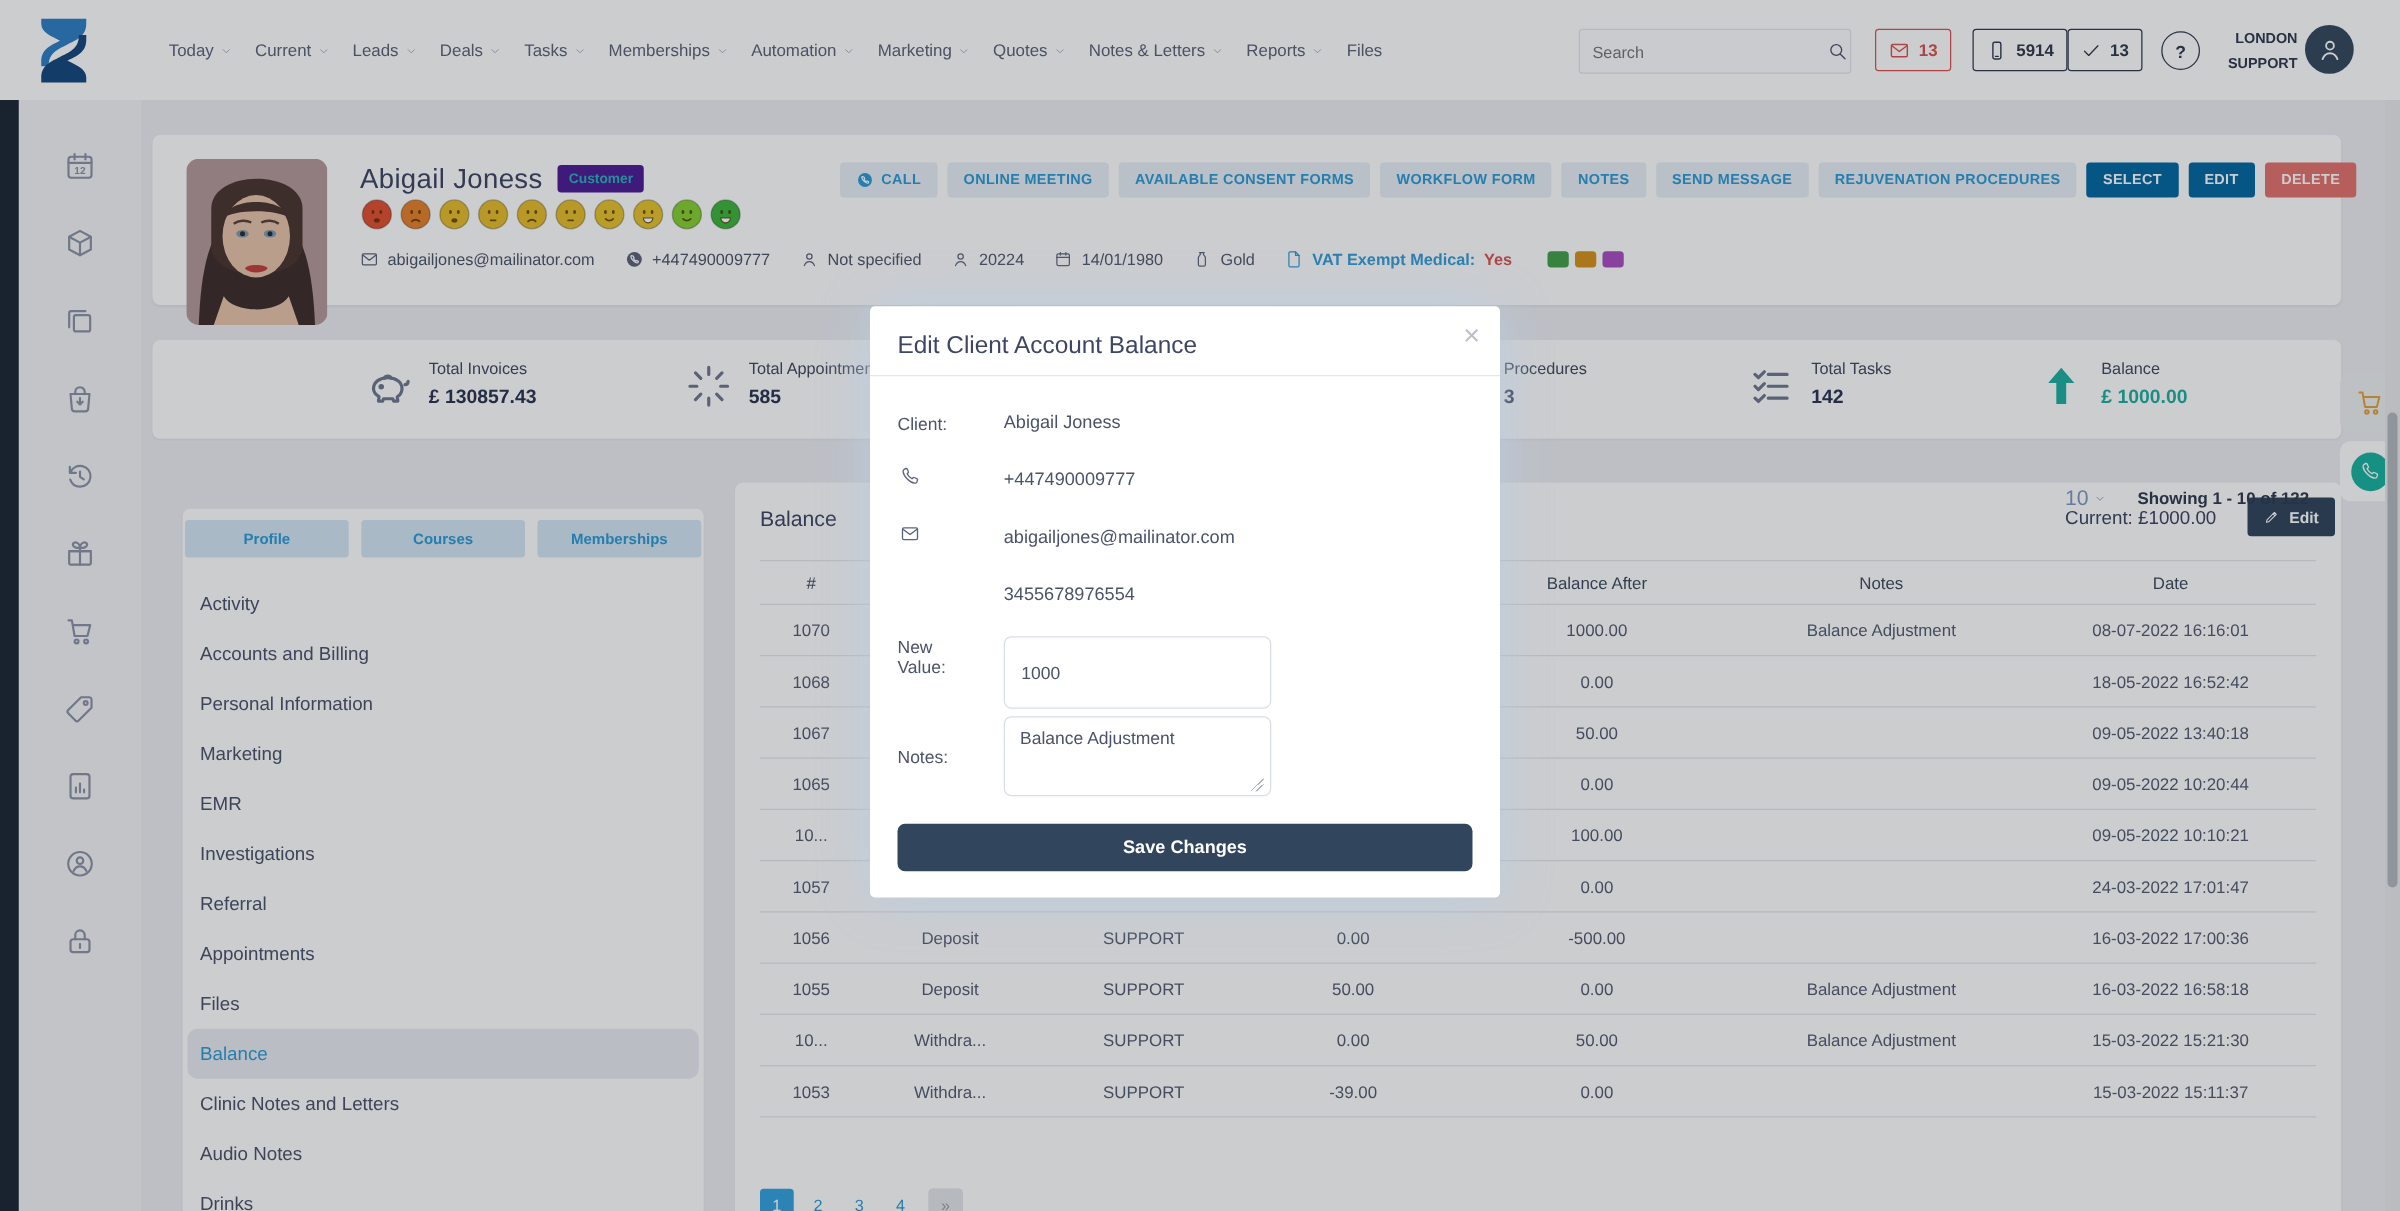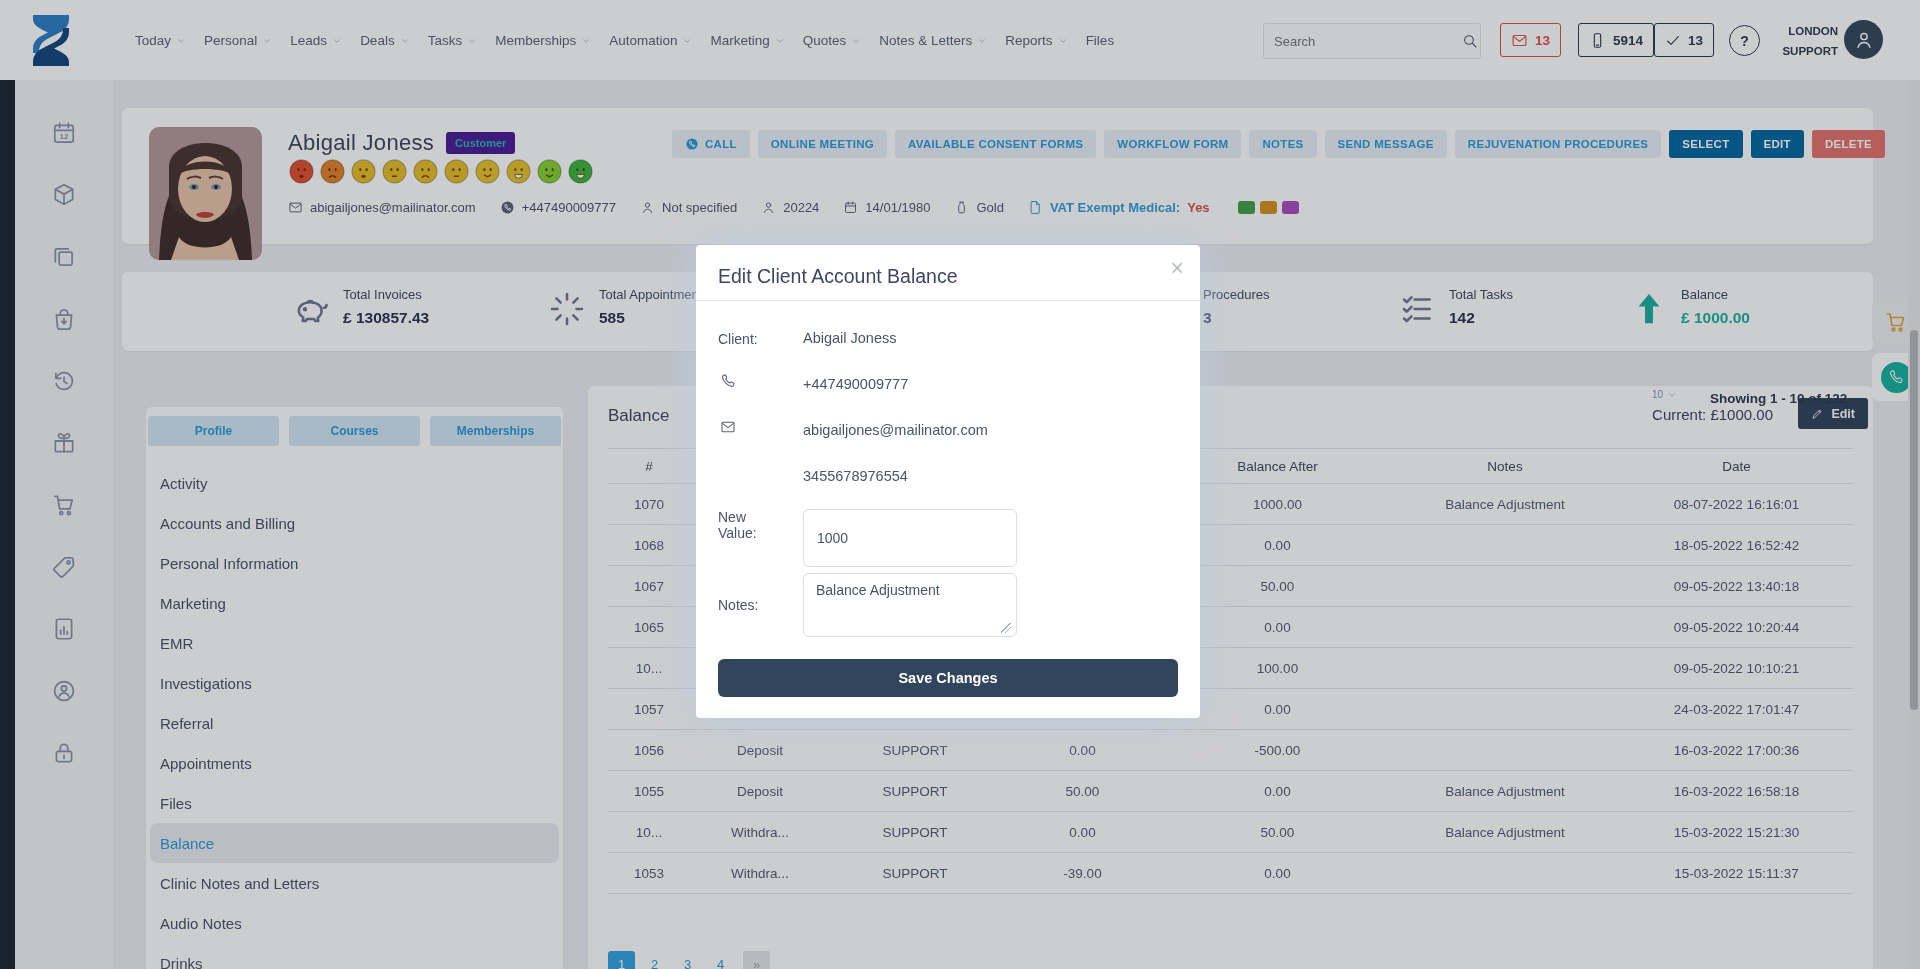--- a/index.html
+++ b/index.html
@@ -68,21 +68,21 @@
   .btable{margin:0 20px;}
   .trow{display:grid;grid-template-columns:82px 140px 170px 165px 225px 230px 1fr;align-items:center;border-bottom:1px solid #e3e6ea;}
   .trow.head{border-top:1px solid #e3e6ea;height:34px;}
   .trow.body{height:40px;cursor:pointer;}
   .tcell{text-align:center;font-size:13.5px;color:#535d72;overflow:hidden;white-space:nowrap;}
   .trow.head .tcell{color:#3f4a5f;}
   .pagination{position:absolute;left:20px;top:565px;width:1245px;display:flex;align-items:center;}
   .pg{min-width:27px;height:27px;border:0;border-radius:3px;margin-right:6px;font-size:13px;display:flex;align-items:center;justify-content:center;cursor:pointer;font-family:inherit;background:transparent;color:#2d9bd5;}
   .pg.nav{background:#e4e7eb;color:#9aa3b0;}
   .pg.active{background:#35a3e0;color:#fff;}
-  .pg-size{position:absolute;left:1064px;top:3px;display:flex;align-items:center;gap:4px;color:#7f99c0;font-size:10px;cursor:pointer;}
+  .pg-size{position:absolute;left:1064px;top:3px;display:flex;align-items:center;gap:4px;color:#7f99c0;font-size:17px;cursor:pointer;}
   .pg-summary{position:absolute;left:1122px;top:5px;font-size:13.5px;font-weight:bold;color:#2f3b4e;}
   
   .float-cart{position:absolute;left:1872px;top:299px;width:48px;height:46px;background:#eef0f2;border-radius:8px 0 0 8px;display:flex;align-items:center;justify-content:center;color:#e3a23c;cursor:pointer;z-index:3;}
   .float-wa{position:absolute;left:1872px;top:353px;width:48px;height:48px;background:#fff;border-radius:8px 0 0 8px;display:flex;align-items:center;justify-content:center;cursor:pointer;z-index:3;}
   .wa-circle{width:31px;height:31px;border-radius:50%;background:#17b29e;display:flex;align-items:center;justify-content:center;color:#fff;}
   .scrollbar{position:absolute;left:1908px;top:80px;width:12px;height:889px;background:#e8eaec;z-index:6;}
   .scroll-thumb{position:absolute;left:2px;top:250px;width:8px;height:380px;background:#b3b8bf;border-radius:5px;cursor:pointer;}
   
   .overlay{position:absolute;inset:0;background:rgba(15,20,30,.21);z-index:10;}
   .modal{position:absolute;left:696px;top:245px;width:504px;height:473px;background:#fff;border-radius:4px;z-index:11;box-shadow:0 0 45px rgba(185,205,225,.95);box-sizing:border-box;}
@@ -115,21 +115,21 @@
     <nav class="nav" id="nav">
         <div class="nav-item">
           <span>Today</span>
           <span class="chev">
             <svg viewBox="0 0 24 24" width="10" height="10" fill="none" stroke="currentColor" stroke-width="1.6" stroke-linecap="round" stroke-linejoin="round">
               <path d="M6 9l6 6 6-6"></path>
             </svg>
           </span>
         </div>
         <div class="nav-item">
-          <span>Personal</span>
+          <span>Current</span>
           <span class="chev">
             <svg viewBox="0 0 24 24" width="10" height="10" fill="none" stroke="currentColor" stroke-width="1.6" stroke-linecap="round" stroke-linejoin="round">
               <path d="M6 9l6 6 6-6"></path>
             </svg>
           </span>
         </div>
         <div class="nav-item">
           <span>Leads</span>
           <span class="chev">
             <svg viewBox="0 0 24 24" width="10" height="10" fill="none" stroke="currentColor" stroke-width="1.6" stroke-linecap="round" stroke-linejoin="round">

